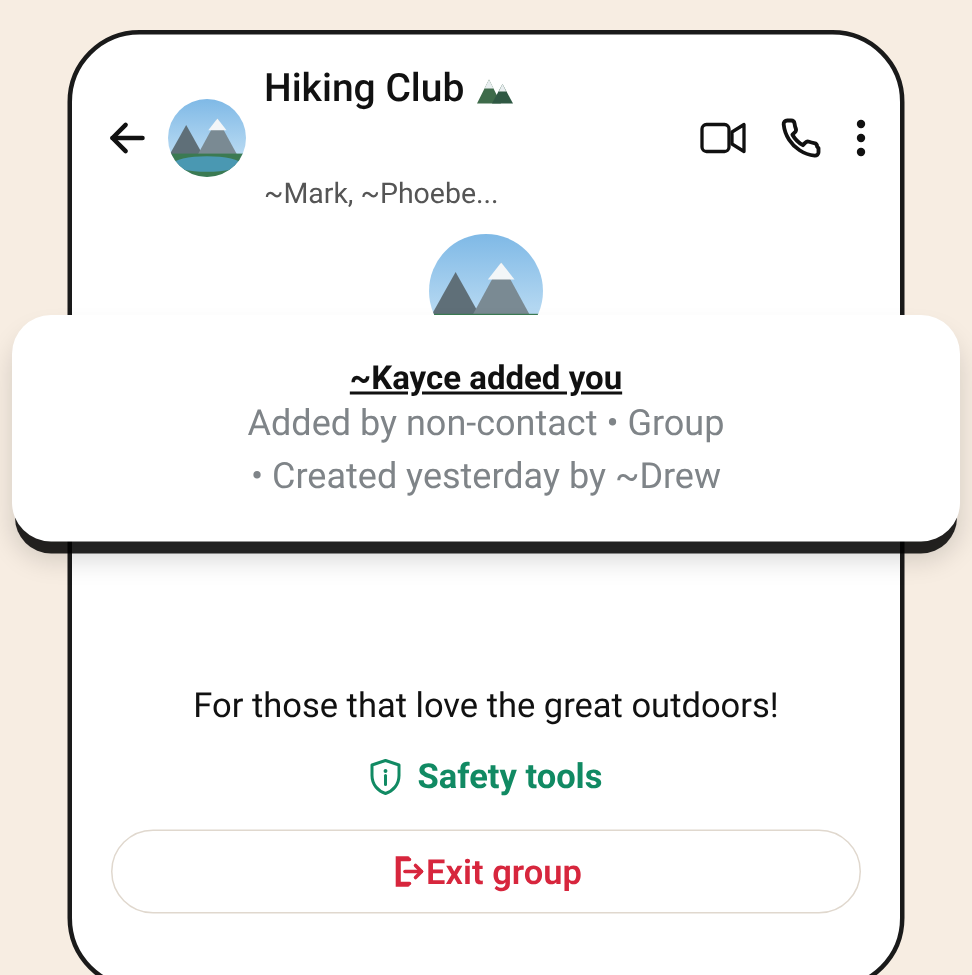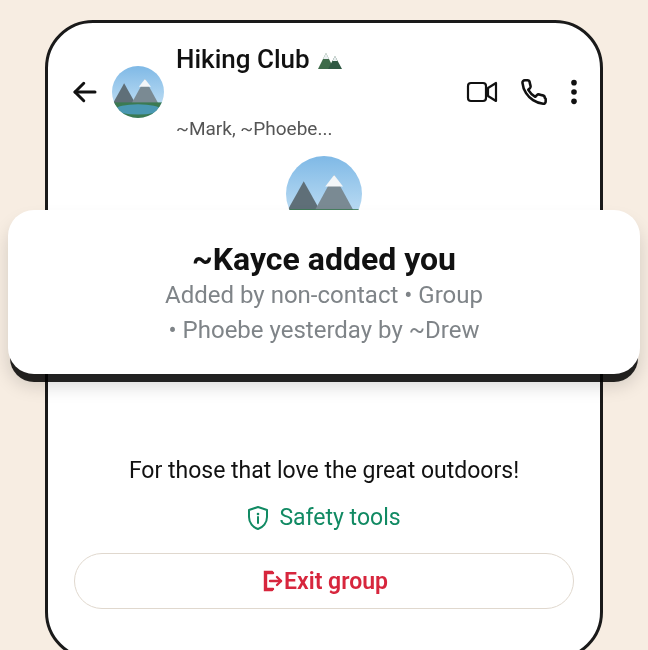--- a/index.html
+++ b/index.html
@@ -64,33 +64,33 @@
   
   .ctxcard{
     position:absolute;
     left:8px;right:8px;top:210px;
     background:var(--card);
     border-radius:26px;
     box-shadow:0 10px 0 -2px rgba(0,0,0,0.85),0 12px 18px rgba(0,0,0,0.15);
     padding:30px 18px 26px;
     text-align:center;
   }
-  .ctx-title{font-size:32px;font-weight:700;color:var(--text);}
+  .ctx-title{font-size:22px;font-weight:700;color:var(--text);text-decoration:underline;}
   .ctx-line{font-size:24px;color:var(--muted);line-height:1.45;text-align:center;}
 
   
   .lower{
     position:absolute;left:0;right:0;top:410px;
     padding:10px 26px 0;
     text-align:center;
   }
   .desc{font-size:23px;color:var(--text);margin:14px 0 20px;}
   .safety{
     display:flex;align-items:center;justify-content:center;gap:10px;
-    color:var(--green);font-size:23px;font-weight:400;margin-bottom:22px;
+    color:var(--green);font-size:23px;font-weight:700;margin-bottom:22px;
   }
   .exit{
     display:flex;align-items:center;justify-content:center;gap:0;
     height:56px;border:1.5px solid var(--light-border);border-radius:28px;
     color:var(--red);font-size:23px;font-weight:600;
     background:var(--card);
     cursor:pointer;
   }
 
   
@@ -204,14 +204,14 @@
       </span>
       <span>Exit group</span>
     </div>
   </div>
 
 </div>
 
 <div class="ctxcard">
   <div class="ctx-title">~Kayce added you</div>
   <div class="ctx-line">Added by non-contact • Group</div>
-  <div class="ctx-line">• Phoebe yesterday by ~Drew</div>
+  <div class="ctx-line">• Created yesterday by ~Drew</div>
 </div>
 
 </body></html>

